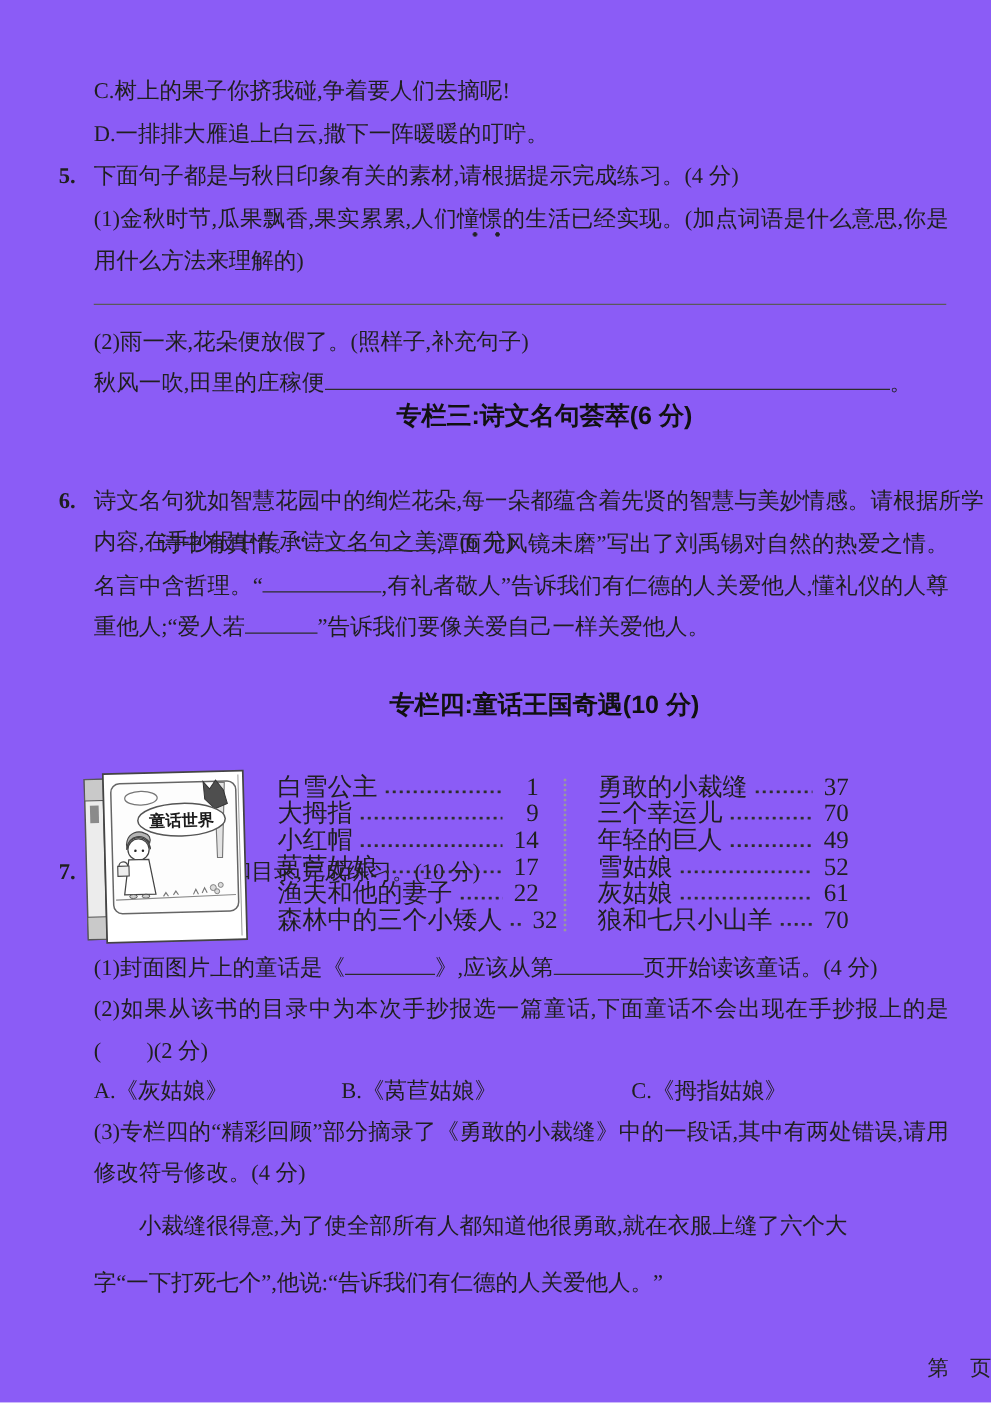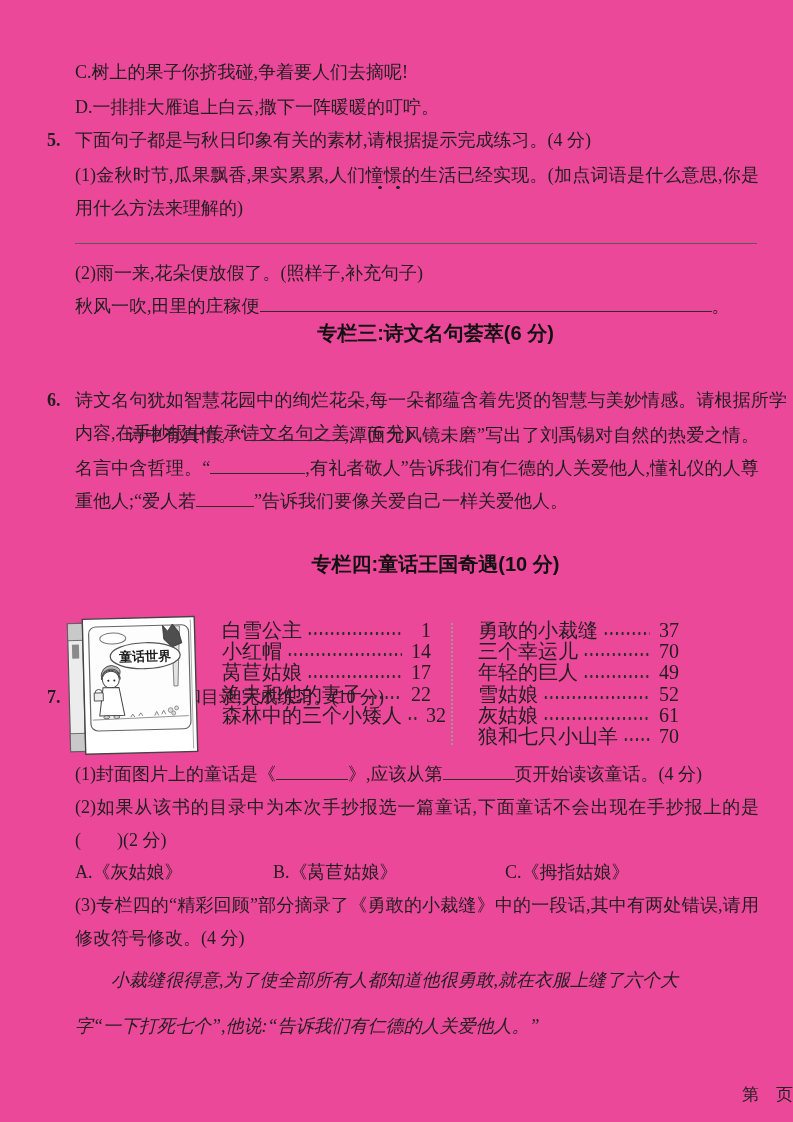--- a/index.html
+++ b/index.html
@@ -1,17 +1,17 @@
 <!DOCTYPE html>
 <html><head>
 <meta charset="utf-8">
 <style>
   html,body{margin:0;padding:0;background:#ffffff;}
   .page{
-    position:relative;width:793px;height:1122px;background:#ec4899;
+    position:relative;width:793px;height:1122px;background:#8b5cf6;
     font-family:"Liberation Serif","DejaVu Serif",serif;
     color:#1f1f1f;font-size:18px;line-height:33px;overflow:hidden;
   }
   .abs{position:absolute;}
   .qitem{position:relative;padding-left:28px;}
   .qnum{position:absolute;left:0;top:0;font-weight:700;}
   .just{text-align:justify;text-justify:inter-ideograph;}
   .sec-title{
     width:793px;text-align:center;font-weight:700;font-size:20px;
     font-family:"Liberation Sans","DejaVu Sans",sans-serif;color:#111;margin-left:39px;
@@ -37,21 +37,21 @@
   .toc-row{display:flex;align-items:baseline;}
   .toc-title{white-space:nowrap;}
   .leader{
     flex:1;height:5px;margin:0 5px;align-self:center;margin-top:6px;min-width:10px;
     background-image:radial-gradient(circle,#2d2d2d 1.15px,transparent 1.45px);
     background-size:5.6px 5px;background-repeat:repeat-x;background-position:left center;
   }
   .toc-page{width:24px;text-align:right;flex:0 0 auto;}
   .choices{display:flex;}
   .choice-a{width:198px;} .choice-b{width:232px;}
-  .excerpt{width:684px;font-style:italic;}
+  .excerpt{width:684px;}
   .indent2{text-indent:36px;}
   .footer{
     left:0;top:1078px;width:793px;text-align:right;font-size:17px;color:#222;
     font-family:"Liberation Sans","DejaVu Sans",sans-serif;
   }
 </style>
 </head>
 <body>
 
 <div class="page">
@@ -130,20 +130,25 @@
       <circle cx="107" cy="99" r="2" fill="#dcdcdc" stroke="#777" stroke-width="0.7"></circle>
     </svg>
 
     <div class="abs toc-col toc-left">
       <div class="toc-row">
           <span class="toc-title">白雪公主</span>
           <span class="leader"></span>
           <span class="toc-page">1</span>
         </div>
       <div class="toc-row">
+          <span class="toc-title">大拇指</span>
+          <span class="leader"></span>
+          <span class="toc-page">9</span>
+        </div>
+      <div class="toc-row">
           <span class="toc-title">小红帽</span>
           <span class="leader"></span>
           <span class="toc-page">14</span>
         </div>
       <div class="toc-row">
           <span class="toc-title">莴苣姑娘</span>
           <span class="leader"></span>
           <span class="toc-page">17</span>
         </div>
       <div class="toc-row">

